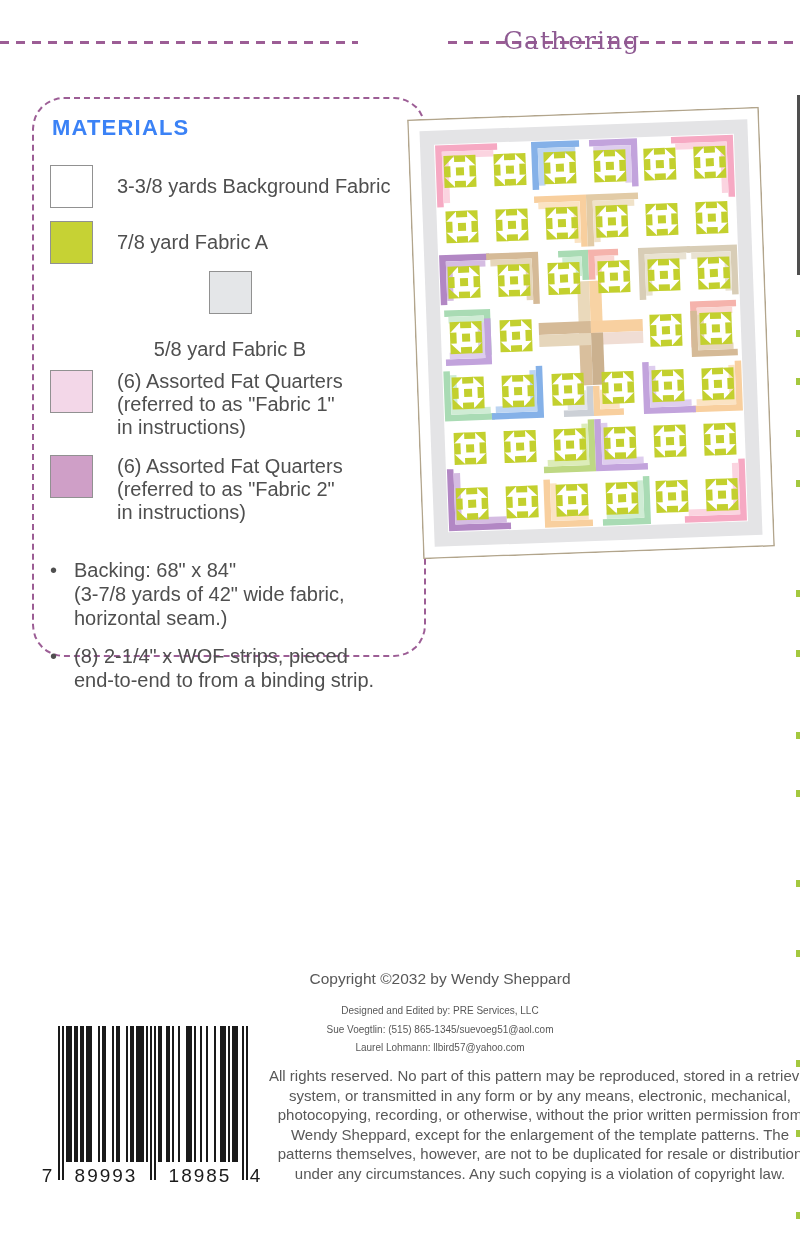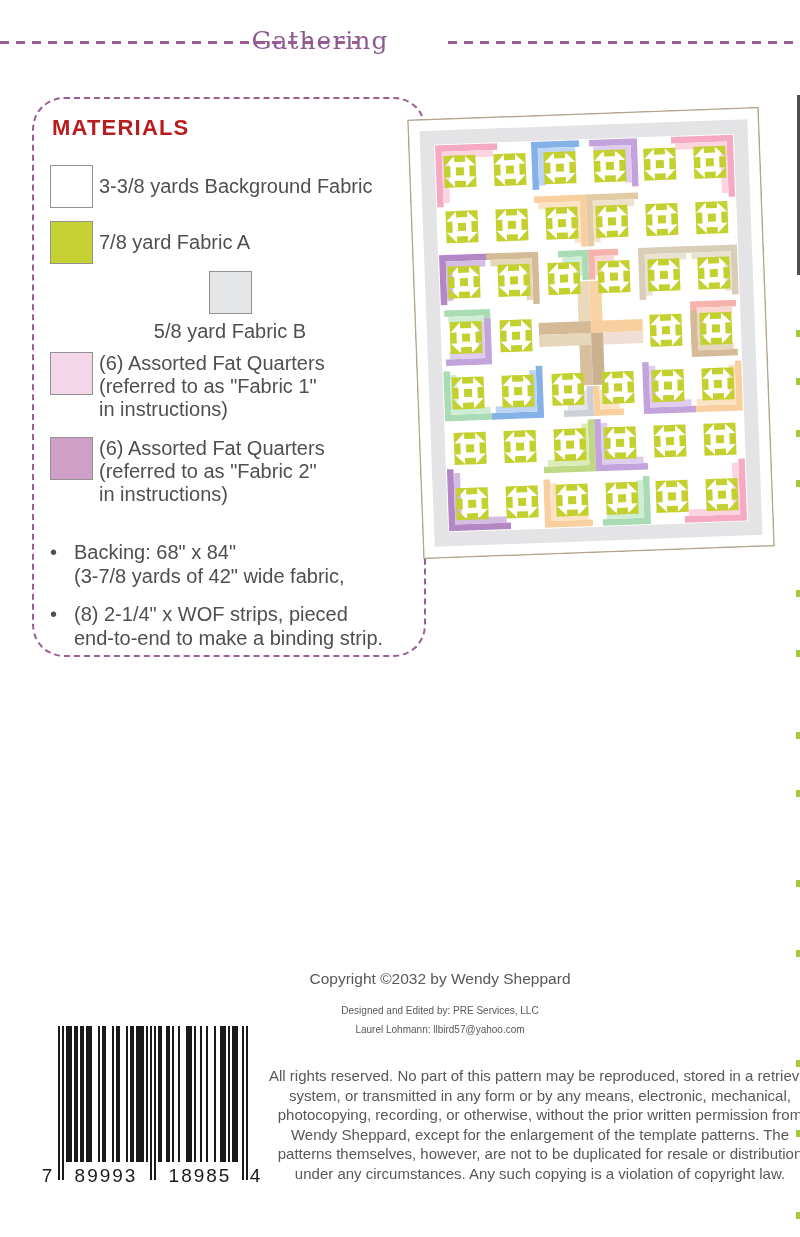--- a/index.html
+++ b/index.html
@@ -1,26 +1,26 @@
 <!DOCTYPE html>
 <html><head>
 <meta charset="utf-8">
 <style>
   html,body{margin:0;padding:0;}
   body{
     width:800px;height:1237px;position:relative;background:#ffffff;
     font-family:"Liberation Sans", sans-serif;color:#4f4f4f;overflow:hidden;
   }
   .dashline{position:absolute;height:3px;background:repeating-linear-gradient(90deg,#9c5d95 0 9px,transparent 9px 16px);}
-  #header-title{position:absolute;top:26px;left:0;width:640px;text-align:center;
+  #header-title{position:absolute;top:26px;left:0;width:640px;text-align:right;
     font-family:"DejaVu Serif", serif;font-size:25px;font-weight:400;color:#8e5a92;letter-spacing:1px;}
   #materials-box{position:absolute;left:32px;top:97px;width:360px;height:526px;
     border:2.5px dashed #9c5d95;border-radius:32px;padding:14px 14px 16px 16px;}
-  #materials-title{font-size:22px;font-weight:bold;letter-spacing:1.2px;color:#b91c1c;margin:2px 0 24px 2px;}
-  .mat-row{display:flex;gap:6px;}
+  #materials-title{font-size:22px;font-weight:bold;letter-spacing:1.2px;color:#3b82f6;margin:2px 0 24px 2px;}
+  .mat-row{display:flex;gap:24px;}
   .swatch{width:43px;height:43px;flex:0 0 43px;border:1.5px solid #919191;box-sizing:border-box;}
   .mat-lines{font-size:20px;line-height:23px;color:#4f4f4f;white-space:nowrap;}
   .mat-row.single{align-items:center;}
   #bullet-list{margin-top:34px;}
   .bullet-row{display:flex;gap:12px;font-size:20px;line-height:24px;margin-bottom:14px;}
   .bullet-dot{flex:0 0 12px;font-size:20px;}
   #quilt-wrap{position:absolute;left:415px;top:113px;width:352px;height:440px;transform:rotate(-2.1deg);}
   #copyright-line{position:absolute;top:970px;left:200px;width:480px;text-align:center;font-size:15.5px;color:#585858;}
   #credits-block{position:absolute;top:1002px;left:200px;width:480px;text-align:center;font-size:10px;line-height:18.5px;color:#585858;}
   #legal-paragraph{position:absolute;top:1066px;left:266px;width:548px;text-align:center;font-size:15px;line-height:19.5px;color:#585858;}
@@ -72,27 +72,28 @@
           <div>in instructions)</div>
         </div>
       </div>
     </div>
   <div id="bullet-list">
       <div class="bullet-row">
         <div class="bullet-dot">•</div>
         <div>
           <div>Backing: 68" x 84"</div>
           <div>(3-7/8 yards of 42" wide fabric,</div>
+          <div>horizontal seam.)</div>
         </div>
       </div>
       <div class="bullet-row">
         <div class="bullet-dot">•</div>
         <div>
           <div>(8) 2-1/4" x WOF strips, pieced</div>
-          <div>end-to-end to make a binding strip.</div>
+          <div>end-to-end to from a binding strip.</div>
         </div>
       </div>
     </div>
 </div>
 
 <div id="quilt-wrap"><svg width="352" height="440" viewBox="0 0 352 440">
       <rect x="0.75" y="0.75" width="350.5" height="438.5" fill="#ffffff" stroke="#b2a58c" stroke-width="1.5"></rect>
       <rect x="12" y="12" width="328" height="416" fill="#e4e4e6"></rect>
       <rect x="26" y="26" width="300" height="388" fill="#ffffff"></rect>
       <g transform="translate(27,27) scale(1,1)">
@@ -653,20 +654,21 @@
         <rect x="10.5" y="25.5" width="11" height="6.5" fill="#c3d02e"></rect>
         <rect x="0" y="10.5" width="6.5" height="11" fill="#c3d02e"></rect>
         <rect x="25.5" y="10.5" width="6.5" height="11" fill="#c3d02e"></rect>
         <rect x="12" y="12" width="8" height="8" fill="#c3d02e"></rect>
       </g>
     </svg></div>
 
 <div id="copyright-line">Copyright ©2032 by Wendy Sheppard</div>
 <div id="credits-block">
     <div>Designed and Edited by: PRE Services, LLC</div>
+    <div>Sue Voegtlin: (515) 865-1345/suevoeg51@aol.com</div>
     <div>Laurel Lohmann: llbird57@yahoo.com</div>
   </div>
 <div id="legal-paragraph">All rights reserved. No part of this pattern may be reproduced, stored in a retrieval system, or transmitted in any form or by any means, electronic, mechanical, photocopying, recording, or otherwise, without the prior written permission from Wendy Sheppard, except for the enlargement of the template patterns. The patterns themselves, however, are not to be duplicated for resale or distribution under any circumstances. Any such copying is a violation of copyright law.</div>
 
 <div id="barcode"><svg width="240" height="165">
       <rect x="18" y="4" width="2" height="154" fill="#1a1a1a"></rect>
       <rect x="22" y="4" width="2" height="154" fill="#1a1a1a"></rect>
       <rect x="26" y="4" width="2" height="136" fill="#1a1a1a"></rect>
       <rect x="28" y="4" width="2" height="136" fill="#1a1a1a"></rect>
       <rect x="30" y="4" width="2" height="136" fill="#1a1a1a"></rect>

